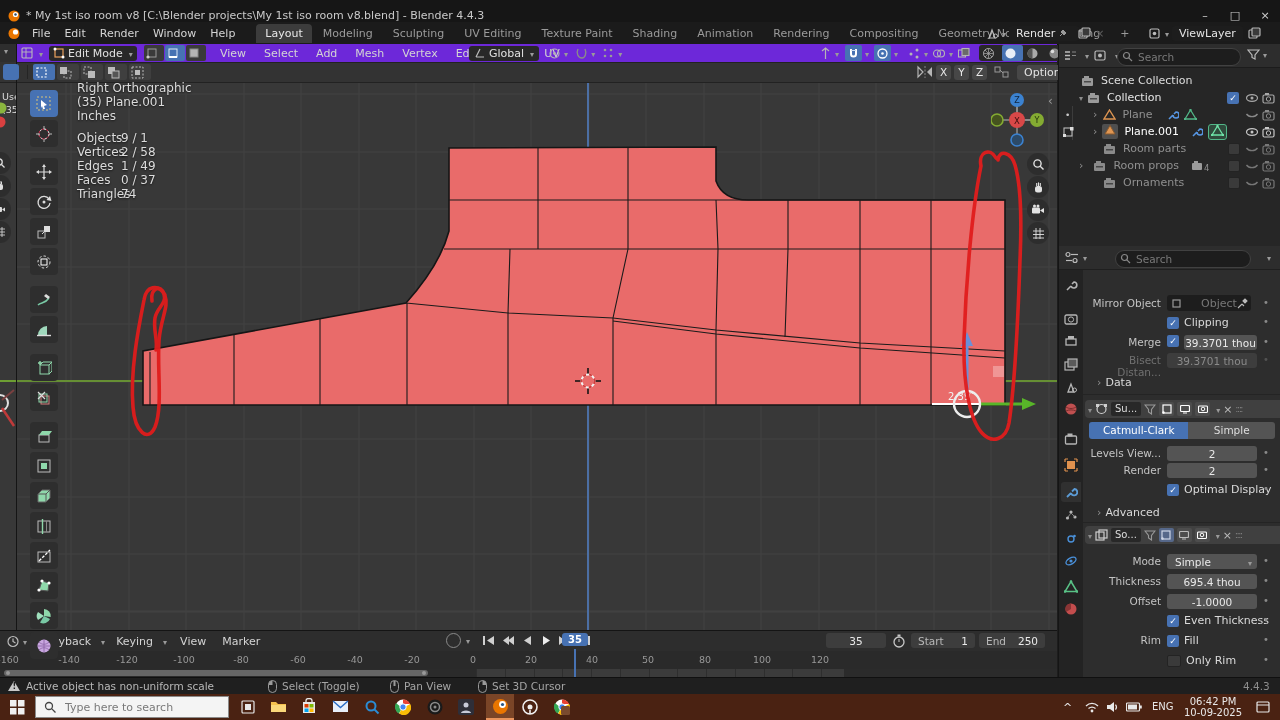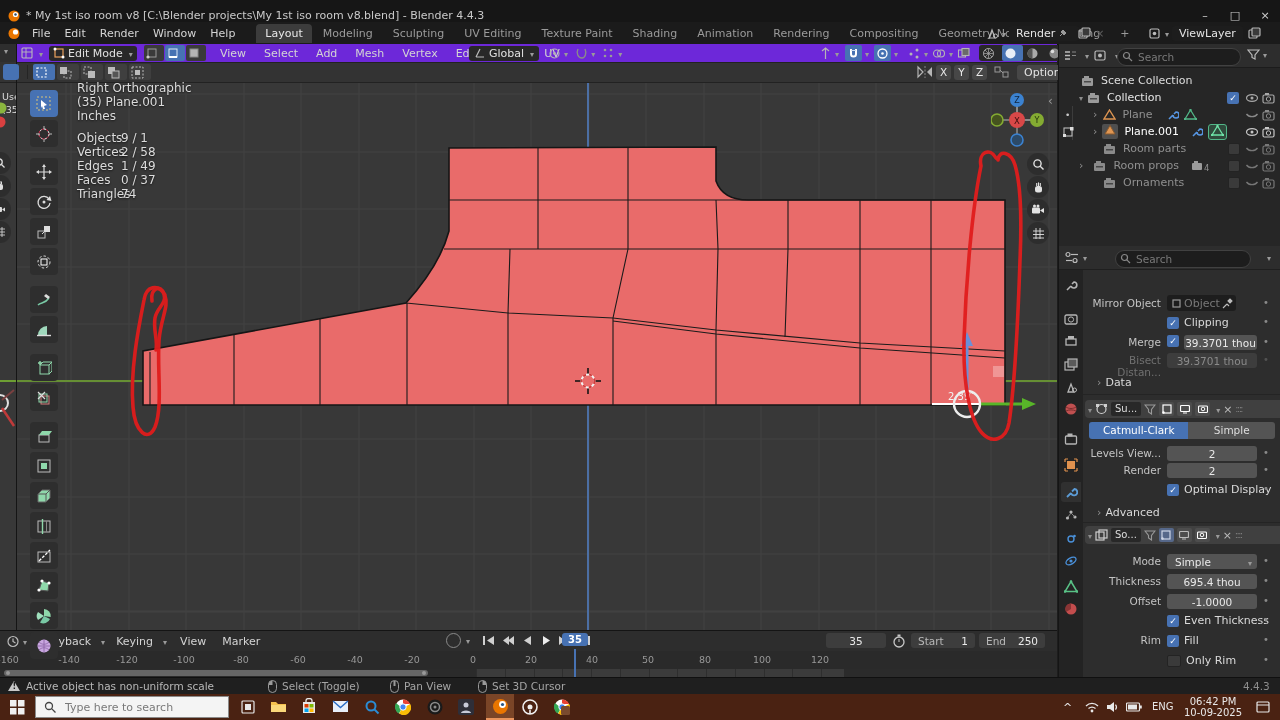--- a/index.html
+++ b/index.html
@@ -858,21 +858,21 @@
         </svg></div>
     <div class="abs" style="left:5px;top:332px"><svg width="14" height="14">
           <circle cx="7" cy="7" r="5.5" fill="#c34d4d"></circle>
           <path d="M7,1.5 A5.5,5.5 0 0 0 2,10 L7,7 Z" fill="#8a3535"></path>
         </svg></div>
   </div>
 
   <div class="abs" style="left:24px;top:24px;width:198px;height:407px">
 
     <span class="lbl" style="left:0;top:27px;width:78px">Mirror Object</span>
-    <div class="abs flex" style="left:84px;top:25px;width:69px;height:16px;background:#1d1d1d;border-radius:3px;padding:0 4px;box-sizing:border-box;gap:2px">
+    <div class="abs flex" style="left:84px;top:25px;width:84px;height:16px;background:#1d1d1d;border-radius:3px;padding:0 4px;box-sizing:border-box;gap:19px">
       <svg width="11" height="11">
           <rect x="2" y="2" width="7" height="7" fill="none" stroke="#999" stroke-width="1.2"></rect>
         </svg>
       <span style="color:#787878">Object</span>
       <svg class="abs" style="right:3px" width="11" height="11">
           <path d="M1,10 L5,6 M5,6 L7,8 M6,3 L8,1 L10,3 L8,5 Z" stroke="#bbb" fill="#bbb" stroke-width="1.1"></path>
         </svg>
     </div>
     <span class="propdot" style="top:27px;left:180px">•</span>
     <div class="abs flex" style="left:84px;top:46px;gap:5px">

